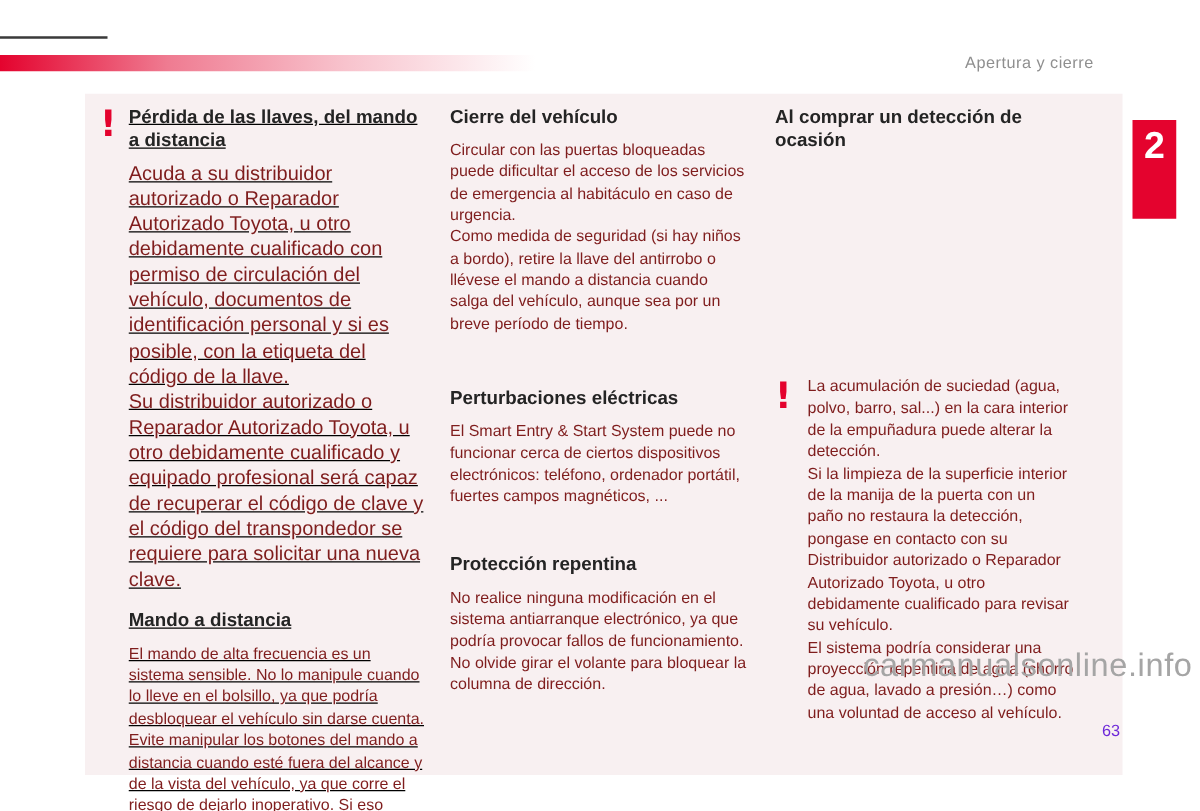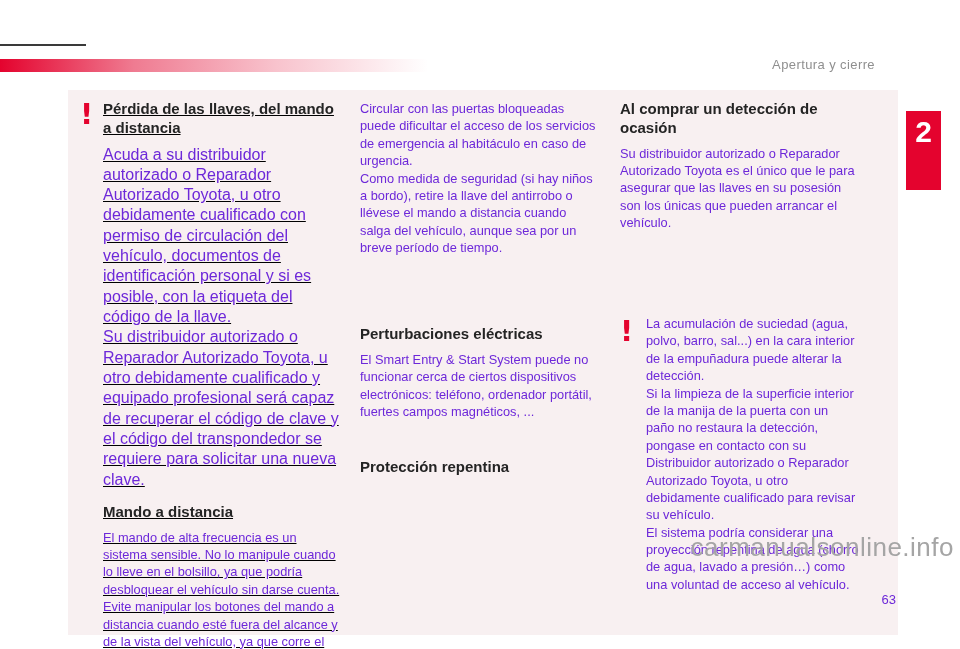--- a/index.html
+++ b/index.html
@@ -3,21 +3,21 @@
 <meta charset="utf-8">
 <style>
   * { margin:0; padding:0; box-sizing:border-box; }
   html, body { width:960px; height:649px; }
   body {
     font-family:"Liberation Sans", sans-serif;
     background:#ffffff;
     position:relative;
     overflow:hidden;
   }
-  .page { position:absolute; left:0; top:0; width:960px; height:548px; background:#ffffff;margin-top:15px; }
+  .page { position:absolute; left:0; top:0; width:960px; height:548px; background:#ffffff; }
 
   .top-rule { position:absolute; left:0; top:29px; width:86px; height:2px; background:#3a3a3a; }
 
   .gradient-bar {
     position:absolute; left:0; top:44px; width:446px; height:13px;
     background:linear-gradient(90deg, var(--accent-red,#e4032e) 0%, #ef7b91 30%, #f8c3cd 62%, #ffffff 96%);
   }
 
   .running-header {
     position:absolute; top:42px; right:85px;
@@ -41,21 +41,21 @@
     font-family:"DejaVu Sans", sans-serif;
   }
   .warn-left { left:12px; top:10px; }
 
   .col { position:absolute; top:10px;text-decoration:underline; }
   .col-left  { left:35px;  width:238px; }
   .col-mid   { left:292px; width:238px; }
   .col-right { left:552px; width:240px; }
 
   h2 { font-size:15px; font-weight:bold; color:#242424; line-height:1.25; margin-bottom:7px; }
-  p  { font-size:12.8px; color:#6d28d9; line-height:1.36; white-space:pre-line; }
+  p  { font-size:12.8px; color:#7f1d1d; line-height:1.36; white-space:pre-line; }
   p.small { font-size:16px; line-height:1.27; }
   .mt { margin-top:13px; }
 
   .sec { position:absolute; left:0; right:0; }
   .warn-block { position:absolute; left:0; right:0; }
   .warn-block .warn-icon { left:0; top:2px; }
   .warn-block p { margin-left:26px; }
 
   .page-number {
     position:absolute; top:577px; right:64px;
@@ -89,36 +89,38 @@
       <p class="small">Acuda a su distribuidor autorizado o Reparador Autorizado Toyota, u otro debidamente cualificado con permiso de circulación del vehículo, documentos de identificación personal y si es posible, con la etiqueta del código de la llave.
 Su distribuidor autorizado o Reparador Autorizado Toyota, u otro debidamente cualificado y equipado profesional será capaz de recuperar el código de clave y el código del transpondedor se requiere para solicitar una nueva clave.</p>
       <h2 class="mt">Mando a distancia</h2>
       <p>El mando de alta frecuencia es un sistema sensible. No lo manipule cuando lo lleve en el bolsillo, ya que podría desbloquear el vehículo sin darse cuenta.
 Evite manipular los botones del mando a distancia cuando esté fuera del alcance y de la vista del vehículo, ya que corre el riesgo de dejarlo inoperativo. Si eso ocurriera, sería necesario proceder a una nueva reinicialización.
 El mando a distancia no funciona mientras la llave está en el antirrobo, aun estando el contacto cortado.</p>
     </div>
 
     <div class="col col-mid">
       <div class="sec" style="top:0">
+        <h2>Cierre del vehículo</h2>
         <p>Circular con las puertas bloqueadas puede dificultar el acceso de los servicios de emergencia al habitáculo en caso de urgencia.
 Como medida de seguridad (si hay niños a bordo), retire la llave del antirrobo o llévese el mando a distancia cuando salga del vehículo, aunque sea por un breve período de tiempo.</p>
       </div>
       <div class="sec" style="top:225px">
         <h2>Perturbaciones eléctricas</h2>
         <p>El Smart Entry &amp; Start System puede no funcionar cerca de ciertos dispositivos electrónicos: teléfono, ordenador portátil, fuertes campos magnéticos, ...</p>
       </div>
       <div class="sec" style="top:358px">
         <h2>Protección repentina</h2>
+        <p>No realice ninguna modificación en el sistema antiarranque electrónico, ya que podría provocar fallos de funcionamiento.
+No olvide girar el volante para bloquear la columna de dirección.</p>
       </div>
     </div>
 
     <div class="col col-right">
       <div class="sec" style="top:0">
         <h2>Al comprar un detección de ocasión</h2>
-        <p>Su distribuidor autorizado o Reparador Autorizado Toyota es el único que le para asegurar que las llaves en su posesión son los únicas que pueden arrancar el vehículo.</p>
       </div>
       <div class="warn-block" style="top:215px">
         <span class="warn-icon">!</span>
         <p>La acumulación de suciedad (agua, polvo, barro, sal...) en la cara interior de la empuñadura puede alterar la detección.
 Si la limpieza de la superficie interior de la manija de la puerta con un paño no restaura la detección, pongase en contacto con su Distribuidor autorizado o Reparador Autorizado Toyota, u otro debidamente cualificado para revisar su vehículo.
 El sistema podría considerar una proyección repentina de agua (chorro de agua, lavado a presión…) como una voluntad de acceso al vehículo.</p>
       </div>
     </div>
 
   </div>

